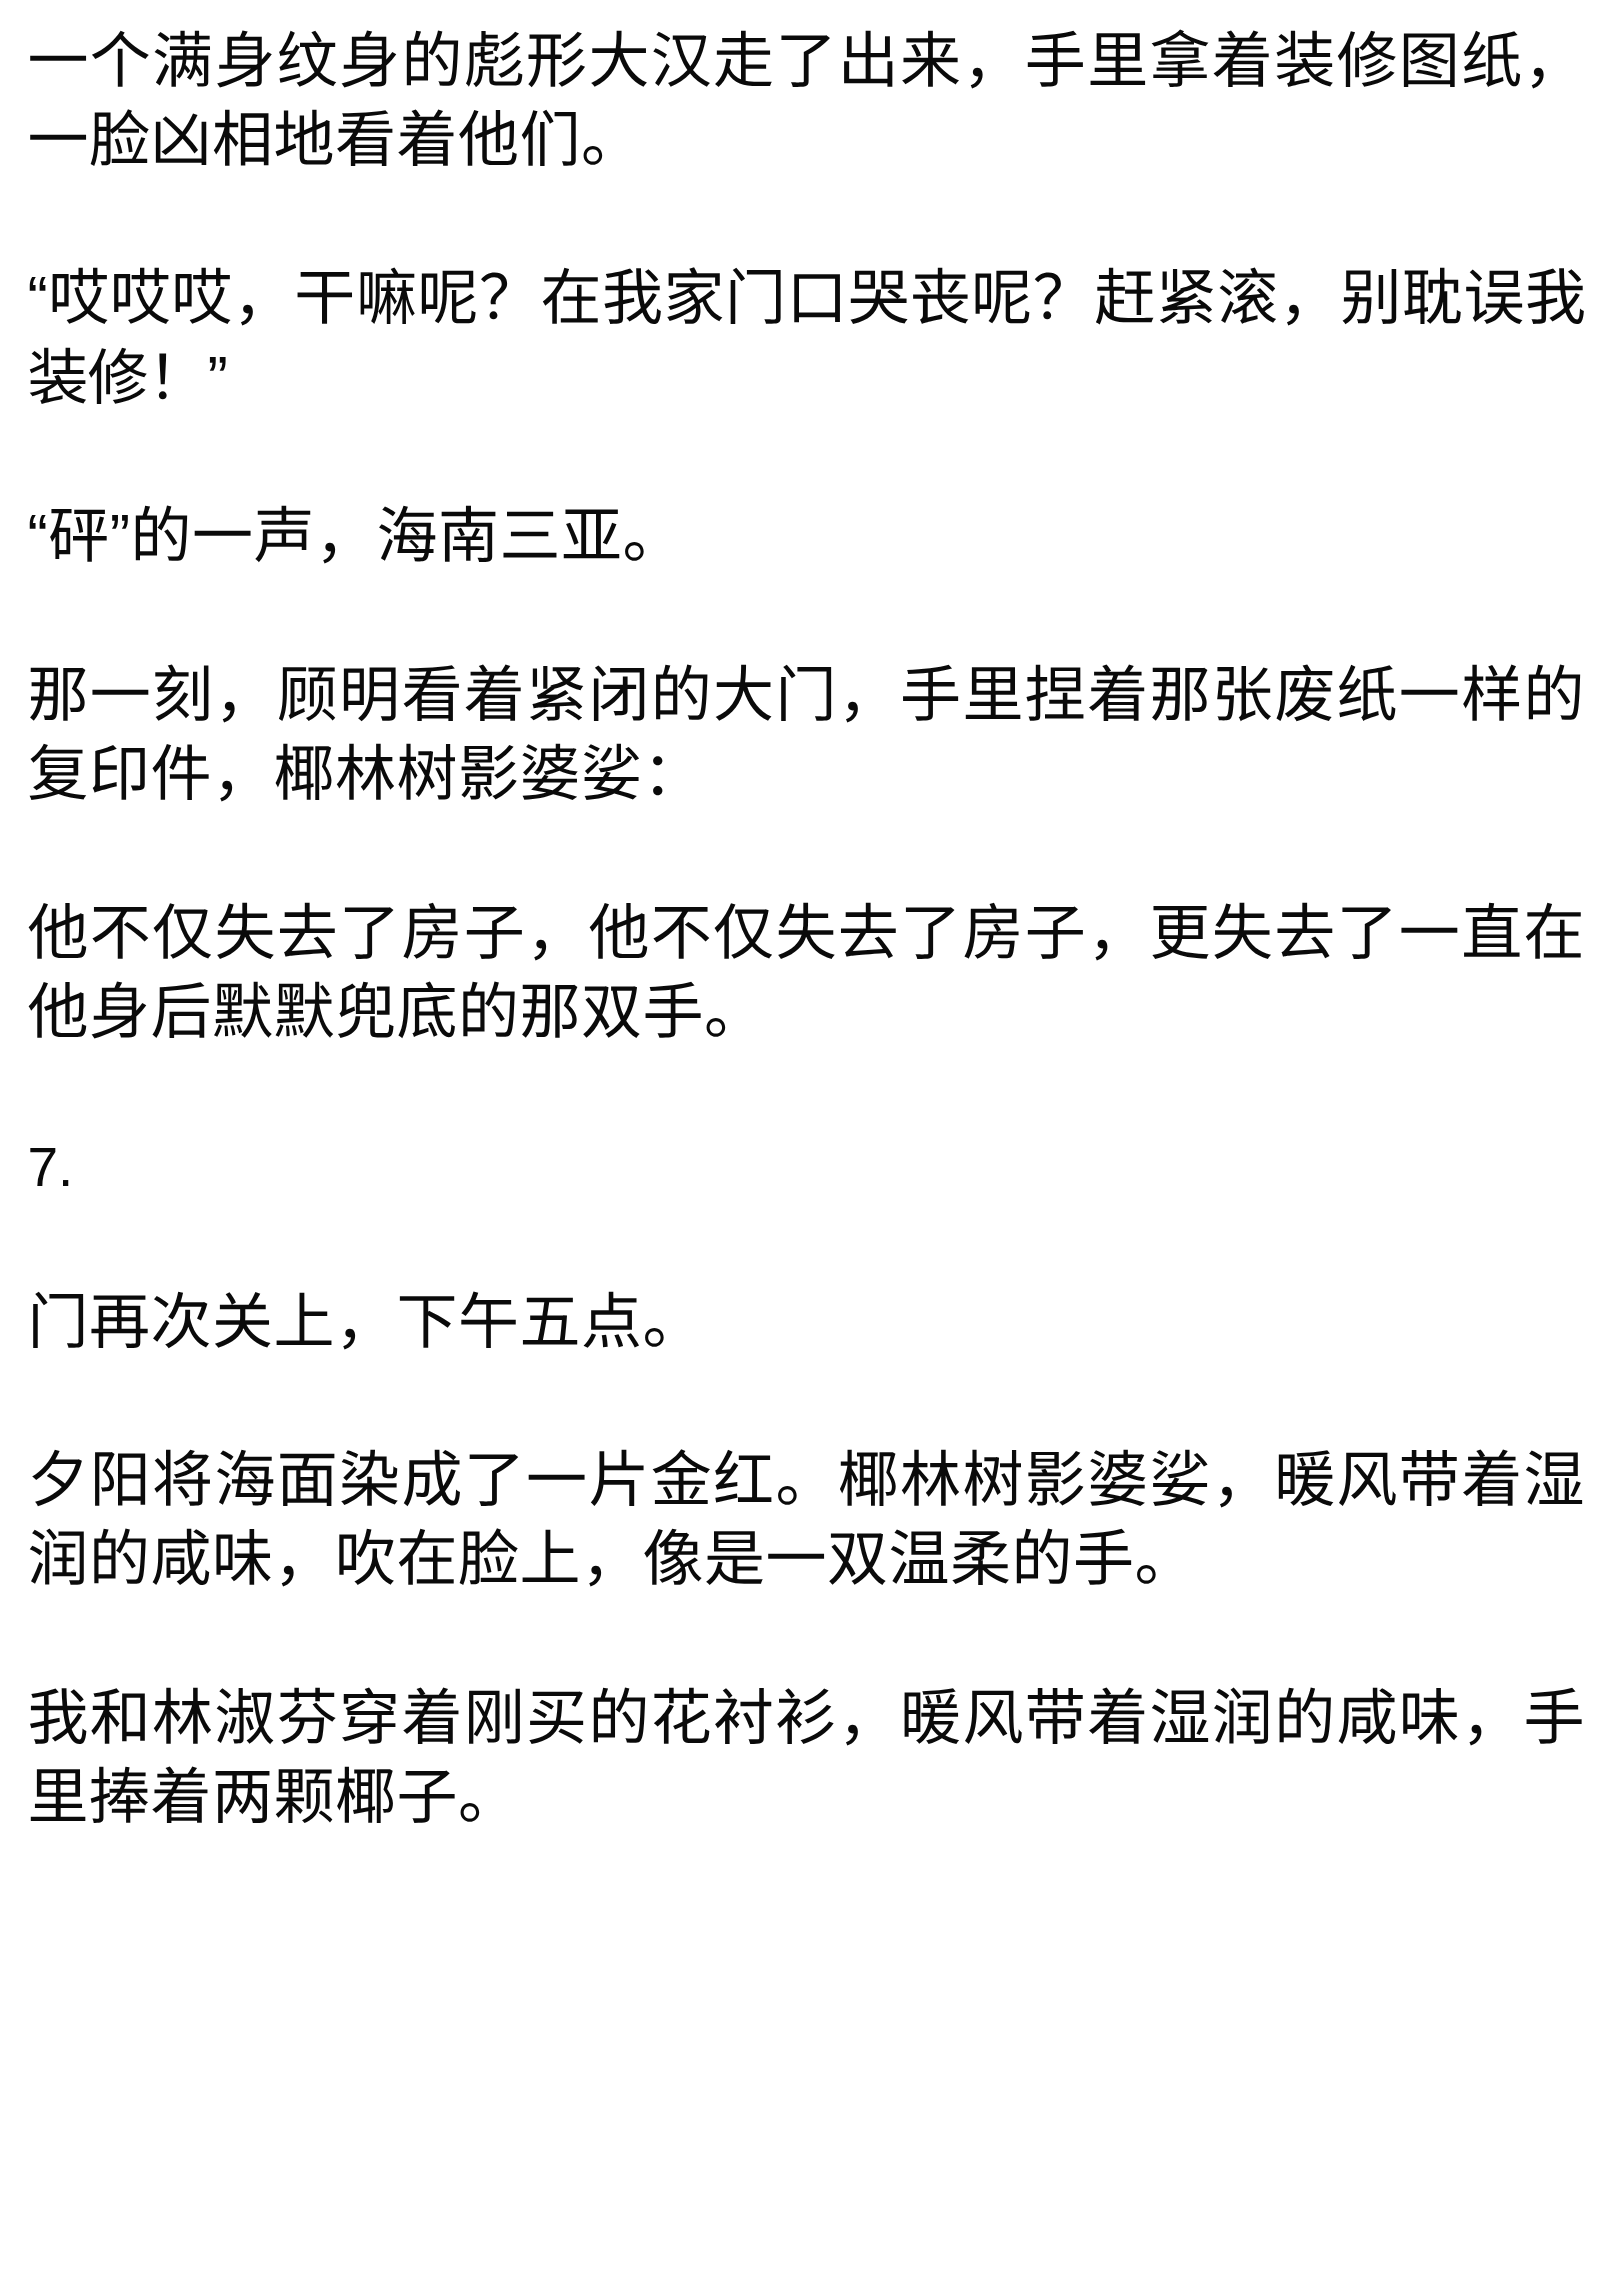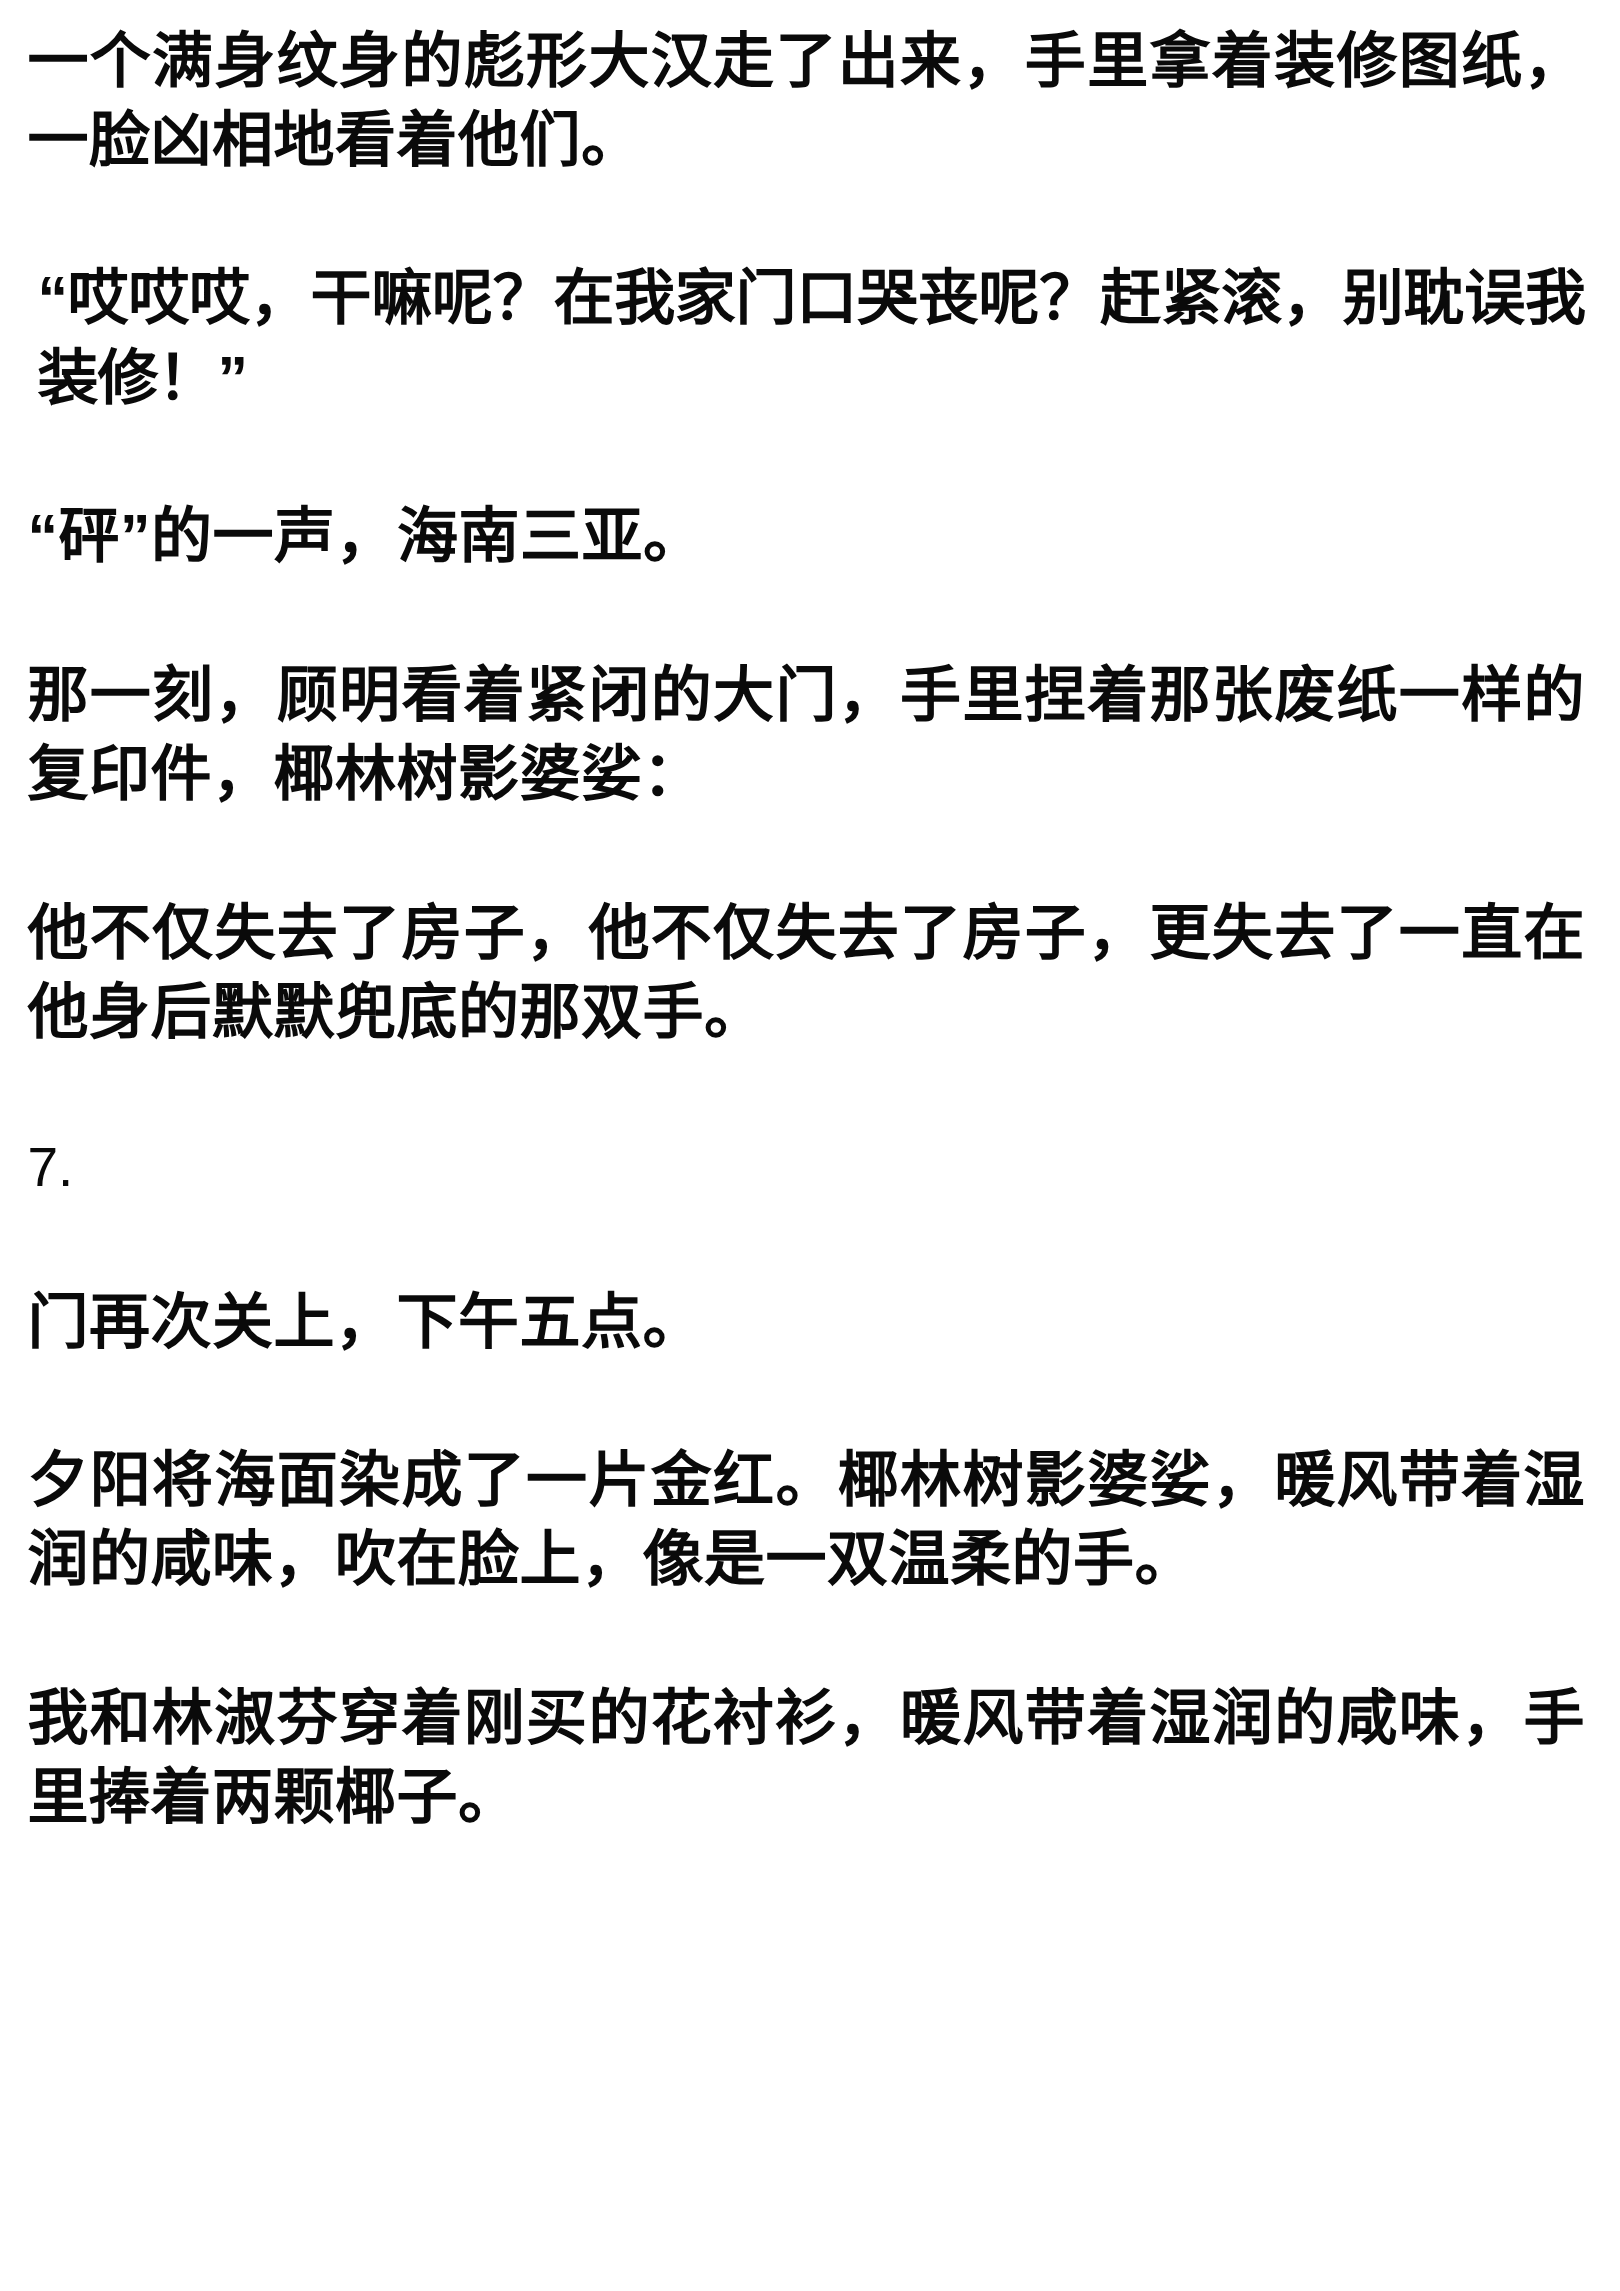--- a/index.html
+++ b/index.html
@@ -23,29 +23,28 @@
     background: #ffffff;
   }
   .doc-body {
     display: block;
   }
   p.para {
     margin: 0 0 0 0;
     font-size: 61px;
     line-height: 1.30;
     letter-spacing: 0.5px;
-    font-weight: 700;
+    font-weight: 400;
     color: #0a0a0a;
     text-align: justify;
     text-justify: inter-character;
     word-break: break-all;
   }
   p.para.compact {
     letter-spacing: -1px;
-    margin-left: 10px;
   }
   p.spacer {
     margin: 0;
     font-size: 61px;
     line-height: 1.30;
     height: 1.30em;
   }
   p.num {
     margin: 0;
     font-size: 55px;

